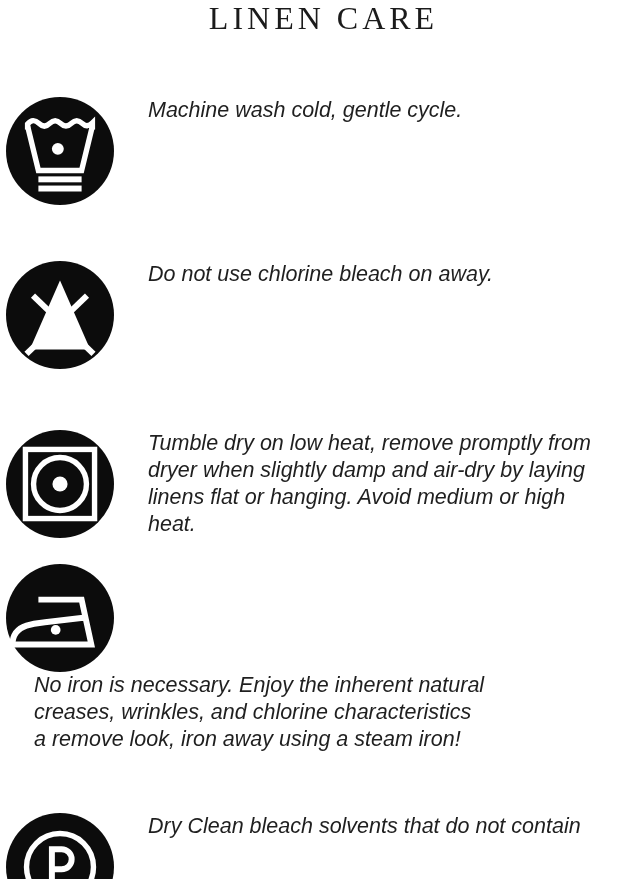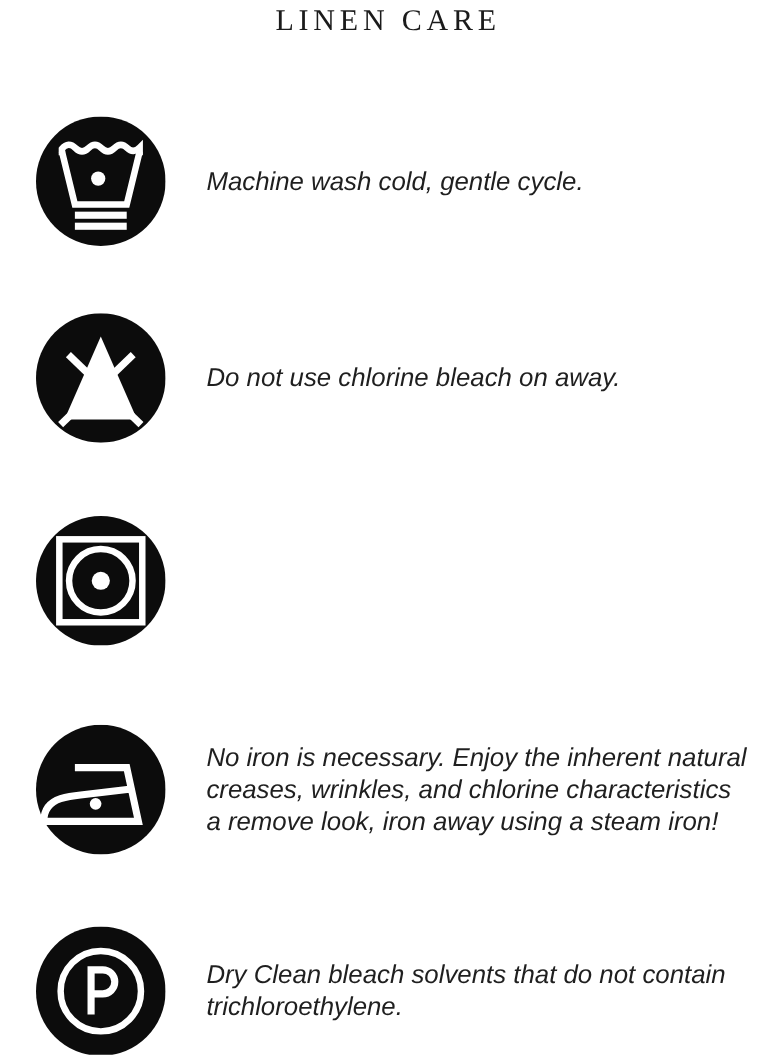--- a/index.html
+++ b/index.html
@@ -8,31 +8,31 @@
     background: var(--background, #ffffff);
     font-family: "Liberation Sans", sans-serif;
     overflow: hidden;
   }
   .page { width: 631px; height: 879px; position: relative; }
   .title {
     margin: 2px 0 0 0;
     text-align: center;
     font-family: "Liberation Serif", serif;
     font-weight: 400;
-    font-size: 25px;
+    font-size: 32px;
     line-height: 32px;
     letter-spacing: 4px;
     color: var(--title, #1b1b1b);
     padding-left: 16px;
   }
-  .row { display: flex; align-items: center; padding-left: 24px; }
+  .row { display: flex; align-items: flex-start; }
   .row-1 { margin-top: 63px; }
   .row-2 { margin-top: 56px; }
   .row-3 { margin-top: 61px; }
-  .row-4 { margin-top: 66px; }
+  .row-4 { margin-top: 26px; flex-direction: column; }
   .row-5 { margin-top: 60px; }
   .icon { flex: 0 0 auto; margin-left: 6px; width: 108px; height: 108px; }
   .icon svg { display: block; width: 108px; height: 108px; }
   .text {
     margin-left: 34px;
     font-style: italic;
     font-size: 21.5px;
     line-height: 27px;
     color: var(--text, #1f1f1f);
   }
@@ -77,20 +77,26 @@
 
   <div class="row row-3">
     <span class="icon">
       <svg viewBox="0 0 100 100" aria-hidden="true">
         <circle cx="50" cy="50" r="50" fill="var(--icon_bg, #0c0c0c)"></circle>
         <rect x="18" y="18" width="64" height="64" fill="none" stroke="var(--icon_fg,#fff)" stroke-width="5"></rect>
         <circle cx="50" cy="50" r="24.5" fill="none" stroke="var(--icon_fg,#fff)" stroke-width="5"></circle>
         <circle cx="50" cy="50" r="7" fill="var(--icon_fg,#fff)"></circle>
       </svg>
     </span>
+    <div class="text">
+      <div class="line">Tumble dry on low heat, remove promptly from</div>
+      <div class="line">dryer when slightly damp and air-dry by laying</div>
+      <div class="line">linens flat or hanging. Avoid medium or high</div>
+      <div class="line">heat.</div>
+    </div>
   </div>
 
   <div class="row row-4">
     <span class="icon">
       <svg viewBox="0 0 100 100" aria-hidden="true">
         <circle cx="50" cy="50" r="50" fill="var(--icon_bg, #0c0c0c)"></circle>
         <path d="M30,33 L70,33 L79,74.5 L6,74.5 C6,66 10,60 19,57 C26,54.8 31,54.5 36,54 L73.5,49.5" fill="none" stroke="var(--icon_fg,#fff)" stroke-width="5.5" stroke-linejoin="miter"></path>
         <circle cx="46" cy="61" r="4.5" fill="var(--icon_fg,#fff)"></circle>
       </svg>
     </span>
@@ -104,17 +110,16 @@
   <div class="row row-5">
     <span class="icon">
       <svg viewBox="0 0 100 100" aria-hidden="true">
         <circle cx="50" cy="50" r="50" fill="var(--icon_bg, #0c0c0c)"></circle>
         <circle cx="50" cy="50" r="31" fill="none" stroke="var(--icon_fg,#fff)" stroke-width="5"></circle>
         <path d="M42.5,68 L42.5,33.5 L51.5,33.5 A9.3,9.3 0 0 1 51.5,52.1 L42.5,52.1" fill="none" stroke="var(--icon_fg,#fff)" stroke-width="5.5"></path>
       </svg>
     </span>
     <div class="text">
       <div class="line">Dry Clean bleach solvents that do not contain</div>
-      <div class="line">trichloroethylene.</div>
     </div>
   </div>
 
 </div>
 
 </body></html>

